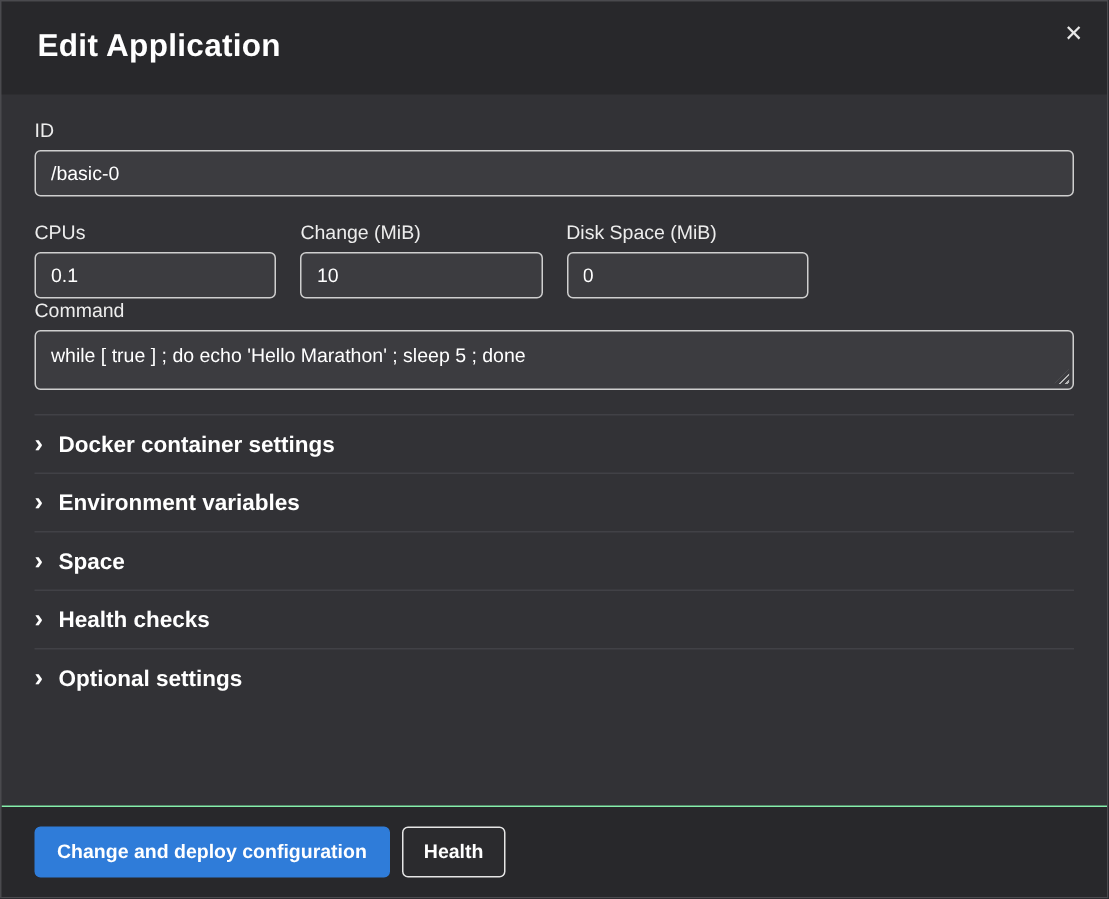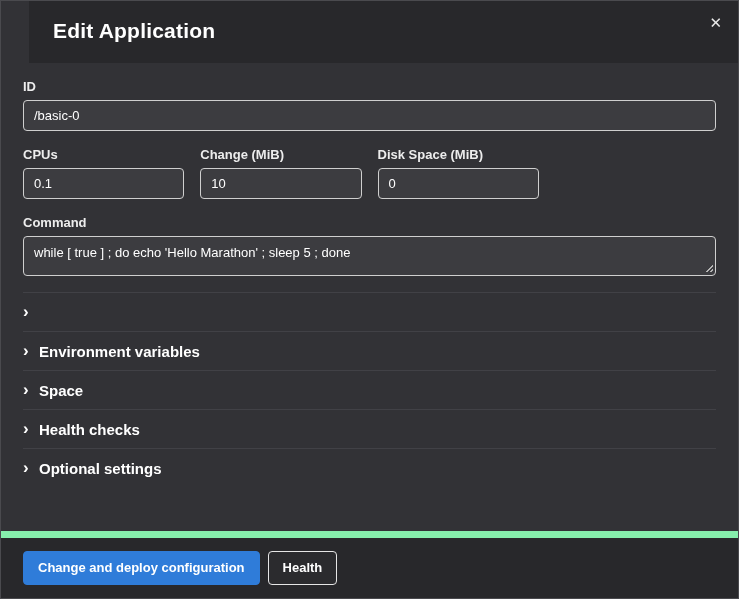--- a/index.html
+++ b/index.html
@@ -15,60 +15,58 @@
     overflow: hidden;
     position: relative;
   }
 
   
   .modal-header {
     background: #28282b;
     padding: 18px 24px 20px 24px;
     position: relative;
     flex: 0 0 auto;
-    margin-left: 28px;
   }
   .modal-title { font-size: 21px; font-weight: 700; letter-spacing: .2px; }
   .close-btn {
     position: absolute; top: 14px; right: 16px;
     background: none; border: none; color: #e8e8e8;
     font-size: 15px; line-height: 1; cursor: pointer;
     font-family: "Liberation Sans", sans-serif;
   }
 
   
   .modal-body {
     flex: 1 1 auto;
     padding: 16px 22px 0 22px;
     overflow: hidden;
   }
   .form-group { margin-bottom: 16px; }
   .field-label {
     display: block;
-    font-size: 13px; font-weight: 700; color: #ededed;
+    font-size: 13px; font-weight: 400; color: #ededed;
     margin-bottom: 6px;
   }
   .text-input, .text-area {
     width: 100%;
     background: #3c3c40;
     border: 1px solid #cfcfcf;
     border-radius: 4px;
     color: #ffffff;
     font-size: 13px;
     font-family: "Liberation Sans", sans-serif;
     padding: 7px 10px;
     outline: none;
   }
   .text-input { height: 31px; }
 
   .field-row {
     display: grid;
     grid-template-columns: 1fr 1fr 1fr 1fr;
     column-gap: 16px;
-    margin-bottom: 16px;
   }
 
   .textarea-wrap { position: relative; }
   .text-area {
     height: 40px;
     resize: none;
     line-height: 1.4;
     display: block;
   }
   .resize-grip {
@@ -97,21 +95,21 @@
     width: 16px; display: inline-block;
     line-height: 1;
     transform: translateY(-1px);
   }
   .section-label { font-size: 15px; font-weight: 700; color: #ffffff; }
 
   
   .modal-footer {
     flex: 0 0 auto;
     background: #28282b;
-    border-top: 7px solid #86efac;
+    border-top: 1px solid #86efac;
     padding: 13px 22px;
     display: flex; align-items: flex-end; gap: 8px;
   }
   .btn {
     font-family: "Liberation Sans", sans-serif;
     font-size: 13px; font-weight: 700;
     border-radius: 4px;
     padding: 8px 14px;
     cursor: pointer;
     line-height: 1.2;
@@ -163,20 +161,21 @@
       <label class="field-label">Command</label>
       <div class="textarea-wrap">
         <textarea class="text-area" style="">while [ true ] ; do echo 'Hello Marathon' ; sleep 5 ; done</textarea>
         <span class="resize-grip"></span>
       </div>
     </div>
 
     <div class="sections">
       <div class="section-row">
         <span class="chevron">›</span>
+        <span class="section-label">Docker container settings</span>
       </div>
       <div class="section-row">
         <span class="chevron">›</span>
         <span class="section-label">Environment variables</span>
       </div>
       <div class="section-row">
         <span class="chevron">›</span>
         <span class="section-label">Space</span>
       </div>
       <div class="section-row">

